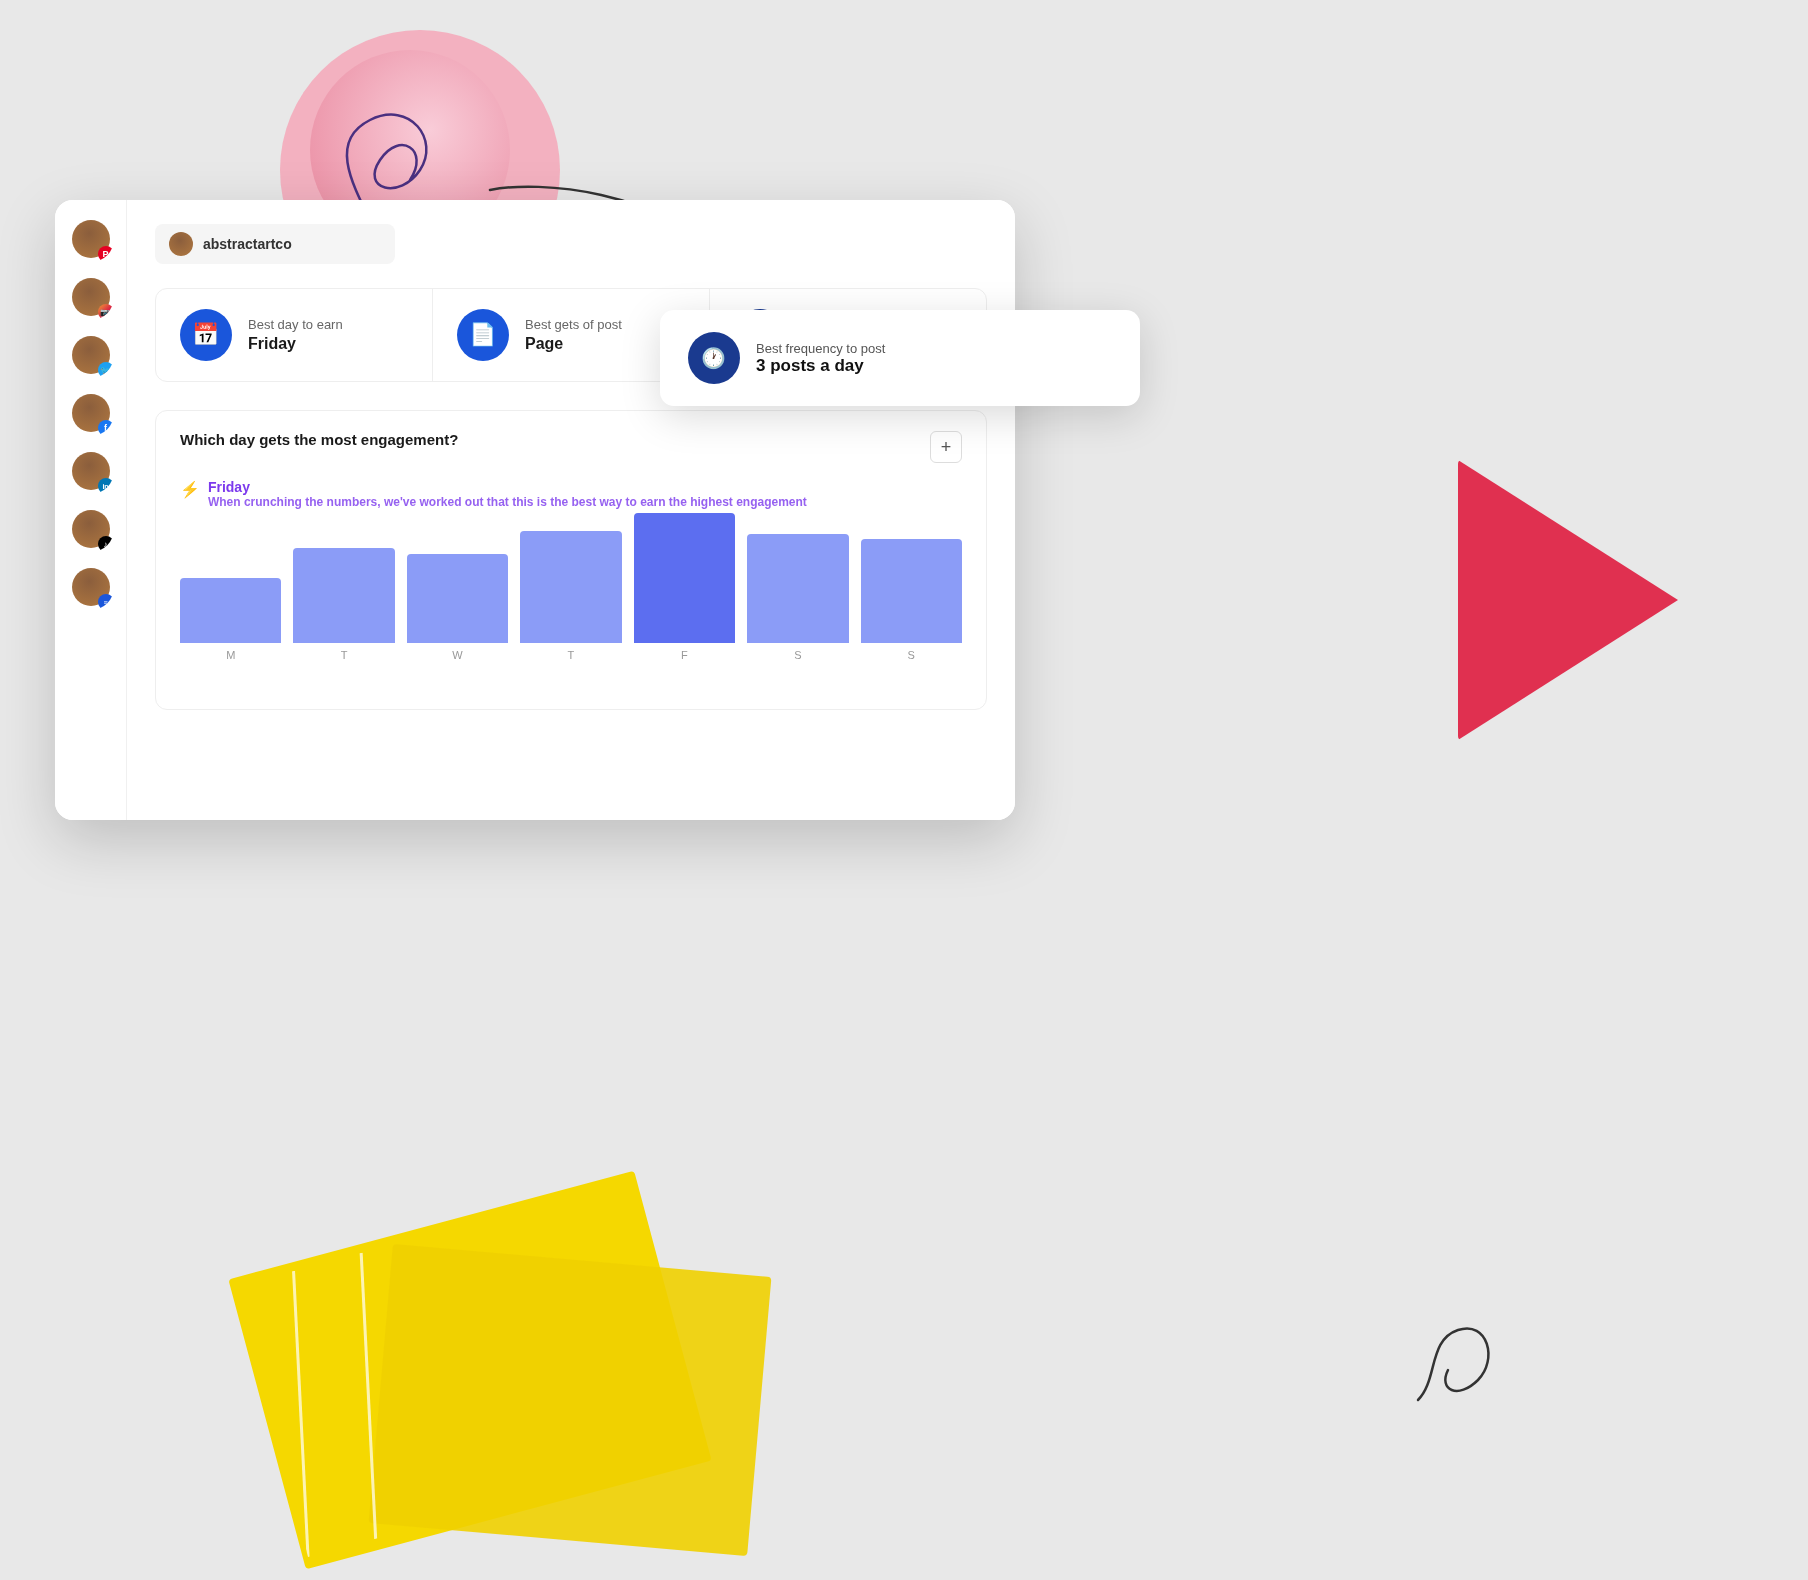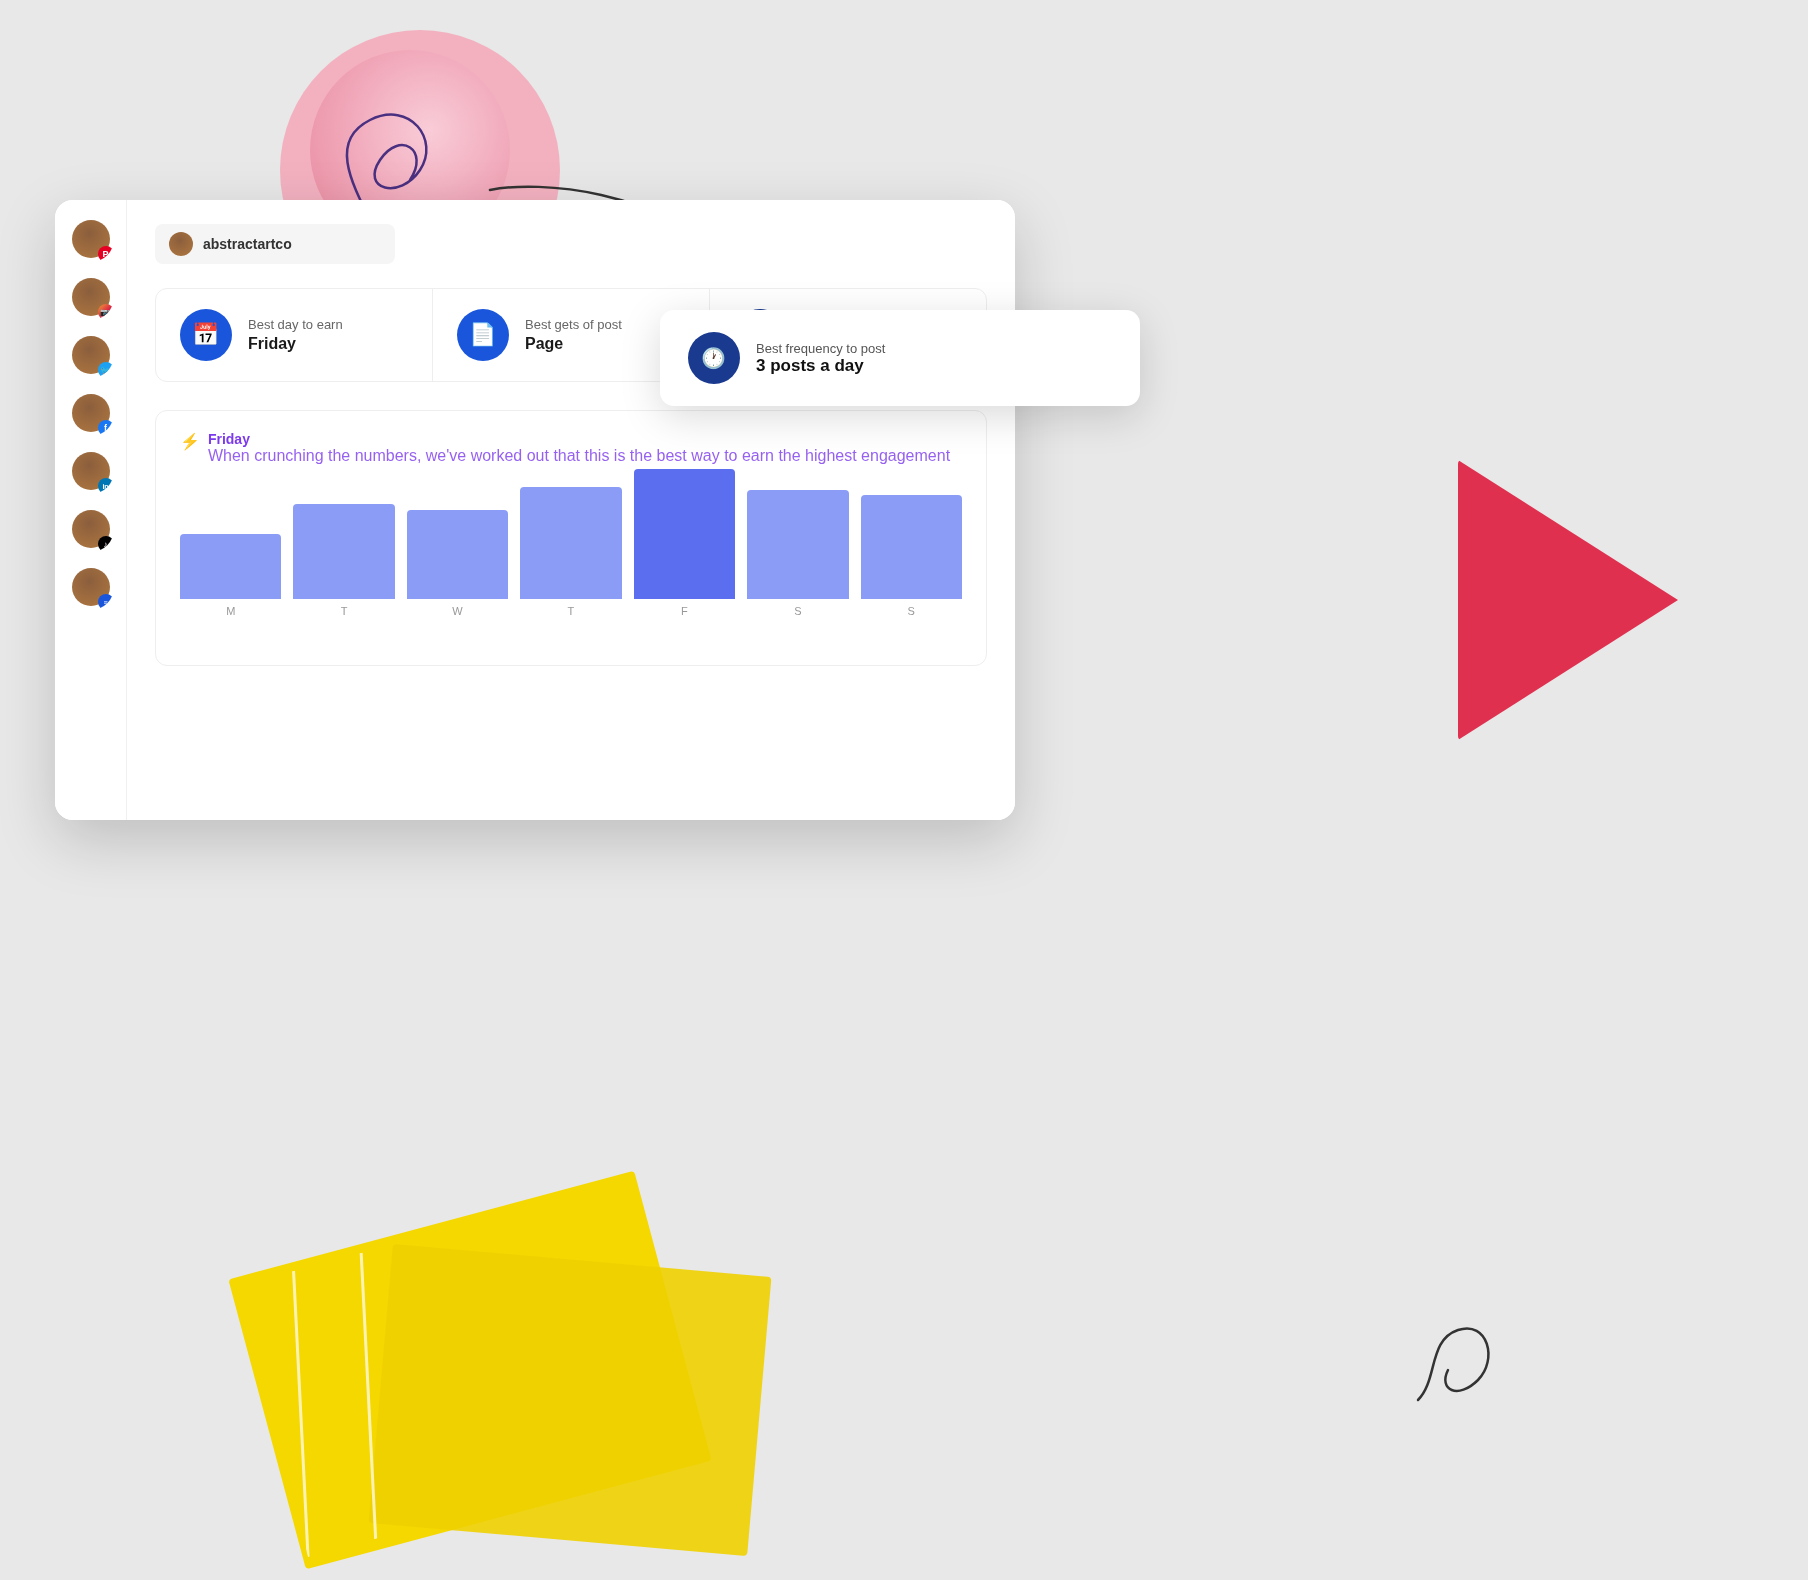--- a/index.html
+++ b/index.html
@@ -316,23 +316,24 @@
       color: #7c3aed;
       font-size: 16px;
       margin-top: 1px;
     }
     .highlight-day {
       font-size: 14px;
       font-weight: 700;
       color: #7c3aed;
     }
     .highlight-desc {
-      font-size: 16px;
+      font-size: 12px;
       color: #7c3aed;
       opacity: 0.8;
+      font-weight: bold;
     }
 
     
     .bar-chart {
       display: flex;
       align-items: flex-end;
       gap: 12px;
       height: 160px;
       padding-bottom: 28px;
       position: relative;
@@ -498,20 +499,24 @@
         <div class="insight-card">
           <div class="insight-icon" style="background:#1a3a8f;">🕐</div>
           <div class="insight-text">
             <span class="insight-label">Best frequency to post</span>
             <span class="insight-value">3 posts a day</span>
           </div>
         </div>
       </div>
 
       <div class="chart-section">
+        <div class="chart-header">
+          <span class="chart-title">Which day gets the most engagement?</span>
+          <button class="chart-add-btn">+</button>
+        </div>
         <div class="chart-highlight">
           <span class="lightning-icon">⚡</span>
           <div>
             <div class="highlight-day">Friday</div>
             <div class="highlight-desc">When crunching the numbers, we've worked out that this is the best way to earn the highest engagement</div>
           </div>
         </div>
 
         <div class="bar-chart" id="bar-chart-container">
         <div class="bar-group">

